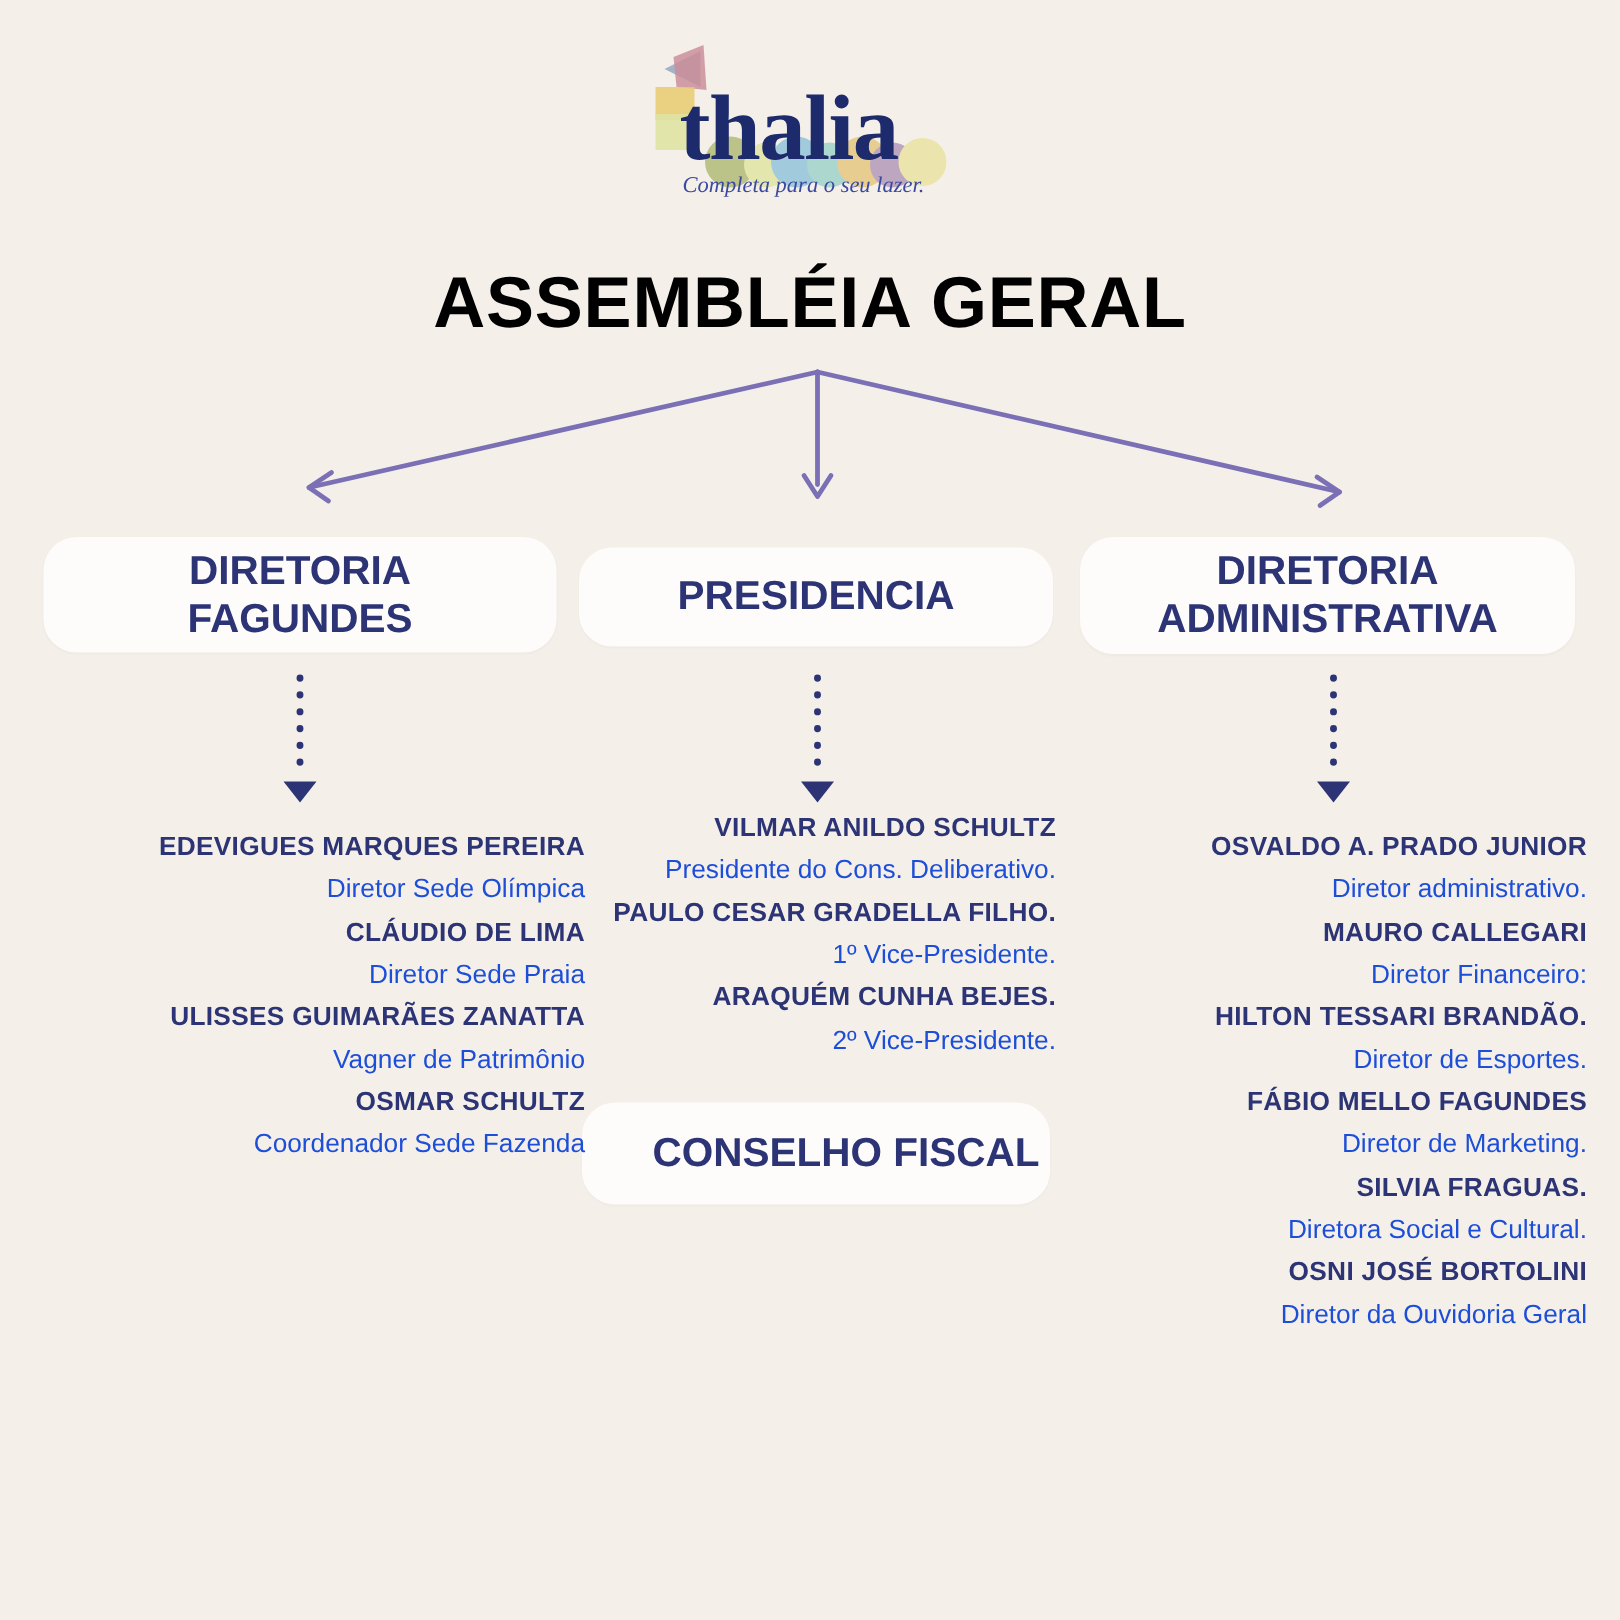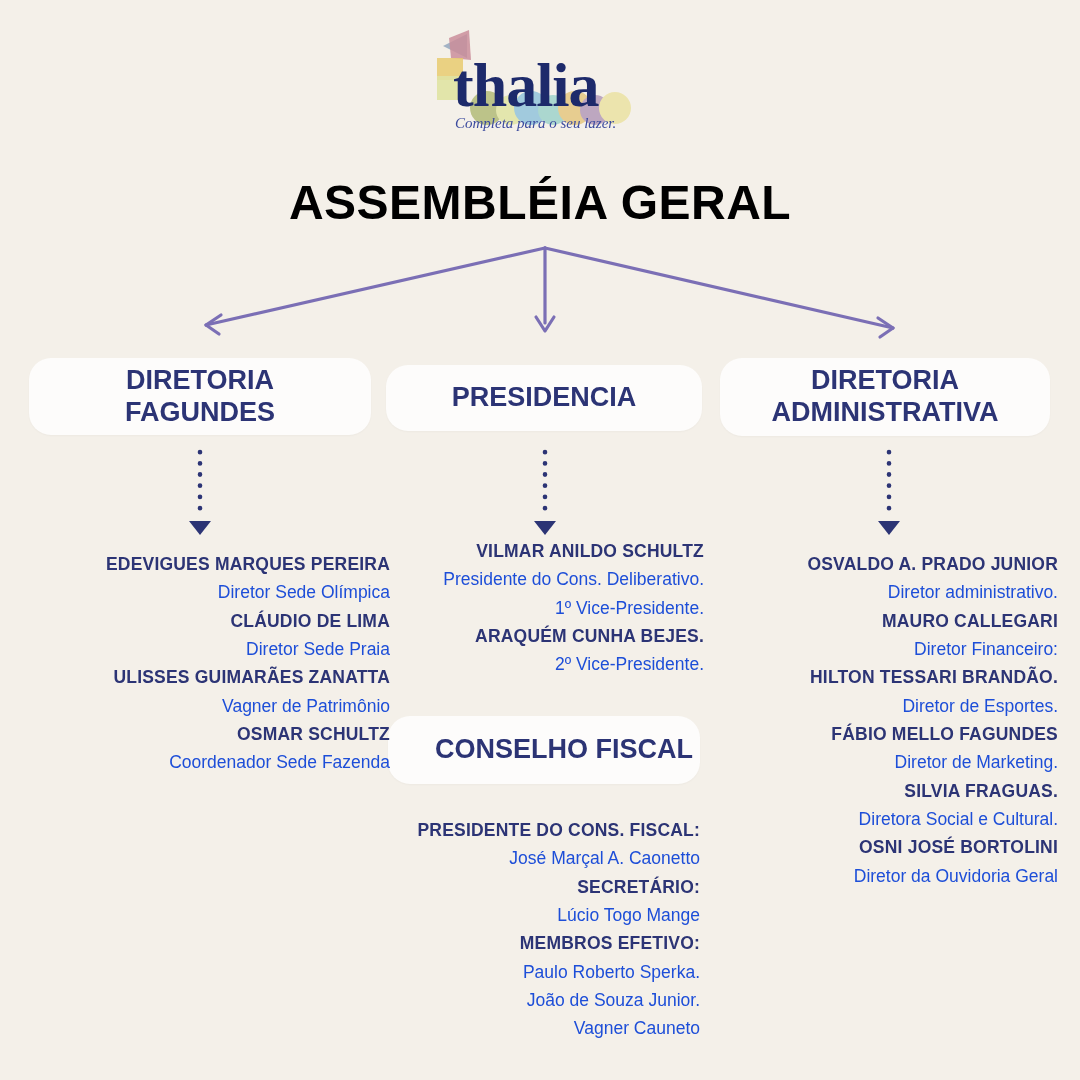--- a/index.html
+++ b/index.html
@@ -72,21 +72,21 @@
   }
   #box-presidencia {
     left:386px; top:365px; width:316px; height:66px;
     font-size:27px;
   }
   #box-diretoria-administrativa {
     left:720px; top:358px; width:330px; height:78px;
     font-size:27px;
   }
   #box-conselho-fiscal {
-    left:388px; top:716px; width:312px; height:68px;
+    left:388px; top:735px; width:312px; height:68px;
     font-size:27px;
     padding-left:40px;
   }
 
   
   .member-list {
     position:absolute;
     text-align:right;
     color:#2c3475;
   }
@@ -198,44 +198,35 @@
       <div class="member-role">Diretor Sede Praia</div>
       <div class="member-name">ULISSES GUIMARÃES ZANATTA</div>
       <div class="member-role">Vagner de Patrimônio</div>
       <div class="member-name">OSMAR SCHULTZ</div>
       <div class="member-role">Coordenador Sede Fazenda</div>
     </div>
 
   <div class="member-list" id="list-presidencia">
       <div class="member-name">VILMAR ANILDO SCHULTZ</div>
       <div class="member-role">Presidente do Cons. Deliberativo.</div>
+      <div class="member-name">PAULO CESAR GRADELLA FILHO.</div>
       <div class="member-role">1º Vice-Presidente.</div>
       <div class="member-name">ARAQUÉM CUNHA BEJES.</div>
       <div class="member-role">2º Vice-Presidente.</div>
     </div>
 
   <div class="member-list" id="list-administrativa">
       <div class="member-name">OSVALDO A. PRADO JUNIOR</div>
       <div class="member-role">Diretor administrativo.</div>
       <div class="member-name">MAURO CALLEGARI</div>
       <div class="member-role">Diretor Financeiro:</div>
       <div class="member-name">HILTON TESSARI BRANDÃO.</div>
       <div class="member-role">Diretor de Esportes.</div>
       <div class="member-name">FÁBIO MELLO FAGUNDES</div>
       <div class="member-role">Diretor de Marketing.</div>
       <div class="member-name">SILVIA FRAGUAS.</div>
       <div class="member-role">Diretora Social e Cultural.</div>
       <div class="member-name">OSNI JOSÉ BORTOLINI</div>
       <div class="member-role">Diretor da Ouvidoria Geral</div>
     </div>
 
-  <div class="member-list" id="list-conselho">
-      <div class="member-name">PRESIDENTE DO CONS. FISCAL:</div>
-      <div class="member-role">José Marçal A. Caonetto</div>
-      <div class="member-name">SECRETÁRIO:</div>
-      <div class="member-role">Lúcio Togo Mange</div>
-      <div class="member-name">MEMBROS EFETIVO:</div>
-      <div class="member-role">Paulo Roberto Sperka.</div>
-      <div class="member-role">João de Souza Junior.</div>
-      <div class="member-role">Vagner Cauneto</div>
-    </div>
 
 </div>
 
 </body></html>

